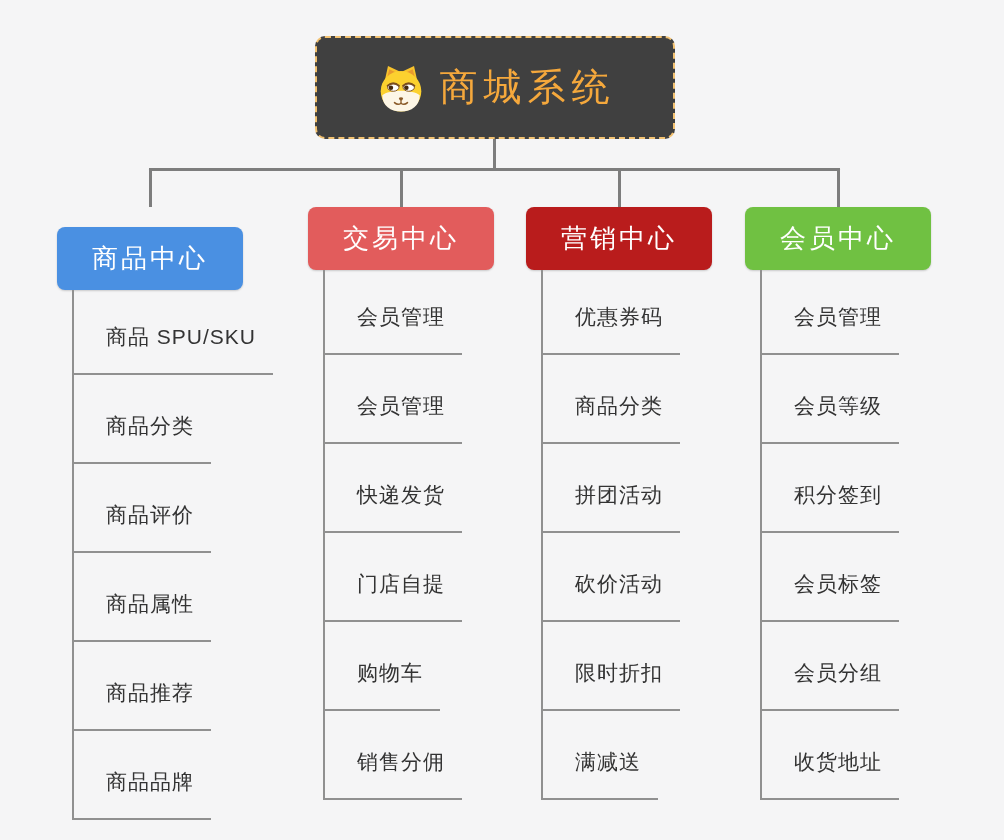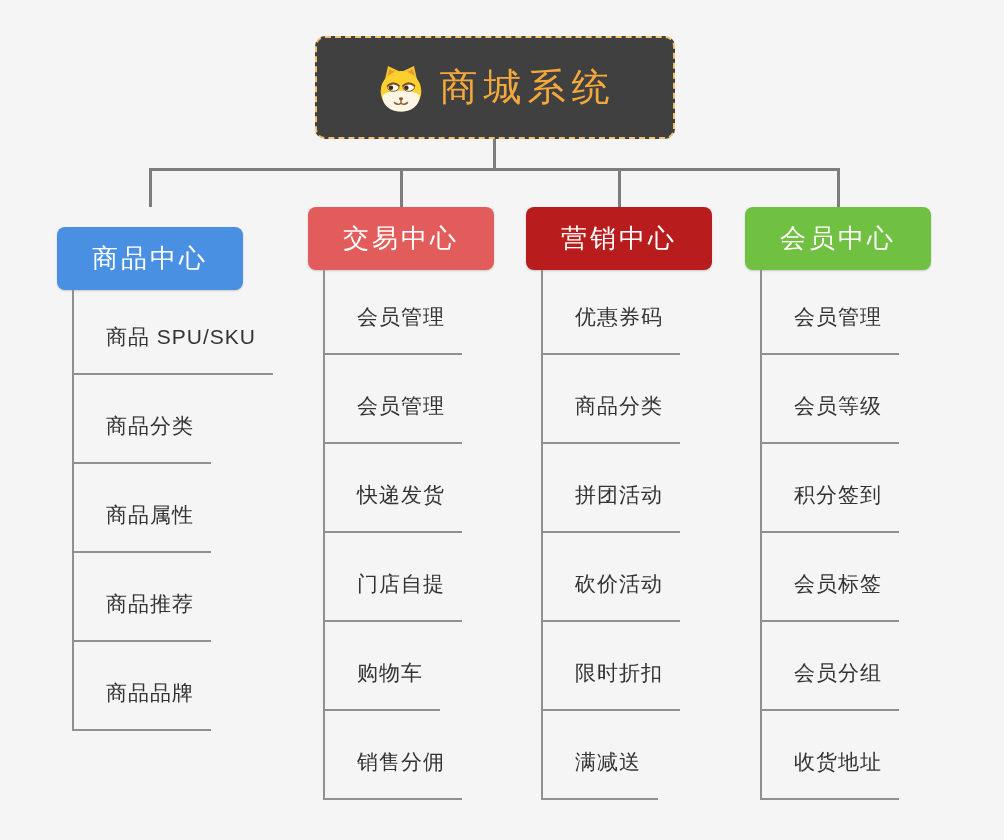--- a/index.html
+++ b/index.html
@@ -80,20 +80,23 @@
   <div class="branch col-0">
     <div class="branch-box" style="background: rgb(74, 144, 226);">商品中心</div>
     <div class="leaves">
       <div class="leaf-row first">
           <span class="leaf">商品 SPU/SKU</span>
         </div>
       <div class="leaf-row">
           <span class="leaf">商品分类</span>
         </div>
       <div class="leaf-row">
+          <span class="leaf">商品评价</span>
+        </div>
+      <div class="leaf-row">
           <span class="leaf">商品属性</span>
         </div>
       <div class="leaf-row">
           <span class="leaf">商品推荐</span>
         </div>
       <div class="leaf-row">
           <span class="leaf">商品品牌</span>
         </div>
     </div>
   </div>

